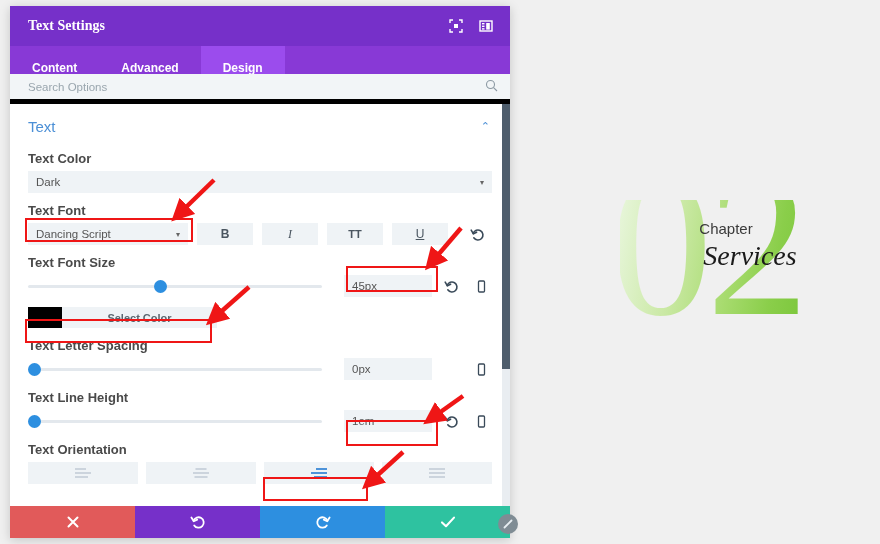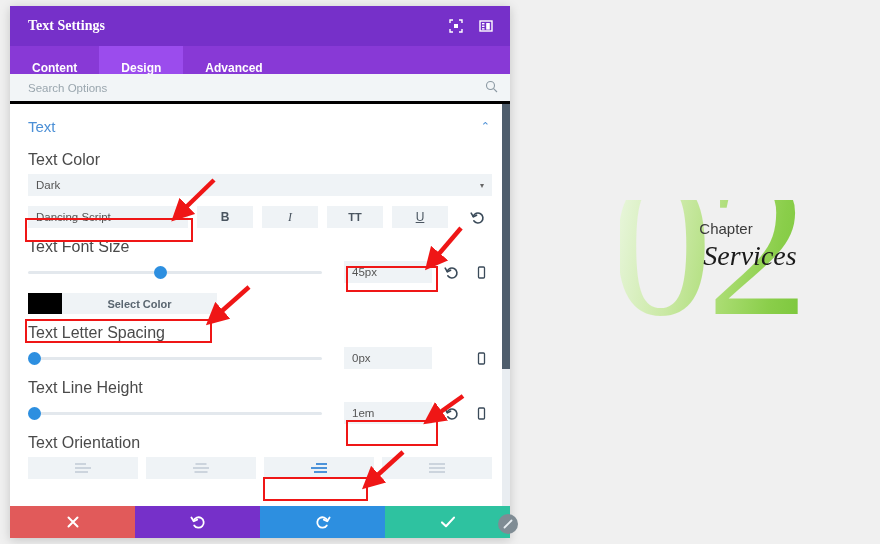--- a/index.html
+++ b/index.html
@@ -116,21 +116,21 @@
     font-weight: bold;
     color: #fff;
     cursor: pointer;
   }
   .modal-tab.active { background: #9b4ced; }
 
   
   .search-row {
     height: 30px;
     background: #f2f5f7;
-    border-bottom: 3px solid #000000;
+    border-bottom: 5px solid #000000;
     display: flex;
     align-items: center;
     padding: 0 12px 0 18px;
     flex: 0 0 auto;
     position: relative;
   }
   .search-input {
     flex: 1;
     border: none;
     outline: none;
@@ -183,22 +183,22 @@
   .chevron {
     color: #4b8fd6;
     font-size: 11px;
     cursor: pointer;
     padding-right: 2px;
   }
 
   
   .field { margin-top: 10px; }
   .field-label {
-    font-size: 16px;
-    font-weight: normal;
+    font-size: 13px;
+    font-weight: bold;
     color: #4a4a4a;
     margin-bottom: 5px;
   }
 
   .ctl-row { display: flex; align-items: center; border-radius: 8px; }
 
   .select-box {
     flex: 1;
     height: 22px;
     background: #eff3f6;
@@ -402,22 +402,22 @@
         <rect x="3" y="4" width="2.5" height="1.4" fill="#ffffff"></rect>
         <rect x="3" y="6.6" width="2.5" height="1.4" fill="#ffffff"></rect>
         <rect x="3" y="9.2" width="2.5" height="1.4" fill="#ffffff"></rect>
         <rect x="7.2" y="4" width="3.6" height="6.6" fill="#ffffff"></rect>
       </svg>
     </div>
   </div>
 
   <div class="modal-tabs">
     <div class="modal-tab">Content</div>
+    <div class="modal-tab">Advanced</div>
     <div class="modal-tab active">Design</div>
-    <div class="modal-tab">Advanced</div>
   </div>
 
   <div class="search-row">
     <input class="search-input" type="text" placeholder="Search Options" style="">
     <span>
       <svg width="13" height="13" viewBox="0 0 13 13">
         <circle cx="5.5" cy="5.5" r="4" fill="none" stroke="#8c99a3" stroke-width="1.1"></circle>
         <line x1="8.6" y1="8.6" x2="12" y2="12" stroke="#8c99a3" stroke-width="1.1"></line>
       </svg>
     </span>
@@ -436,20 +436,21 @@
       <div class="field-label">Text Color</div>
       <div class="ctl-row">
         <div class="select-box">
           <span>Dark</span>
           <span class="caret">▾</span>
         </div>
       </div>
     </div>
 
     <div class="field">
+      <div class="field-label">Text Font</div>
       <div class="ctl-row">
         <div class="select-box font-select">
           <span>Dancing Script</span>
           <span class="caret">▾</span>
         </div>
         <div class="style-btn bold">B</div>
         <div class="style-btn ital">I</div>
         <div class="style-btn caps">TT</div>
         <div class="style-btn under">U</div>
         <div class="icon-btn" style="margin-left:18px">

